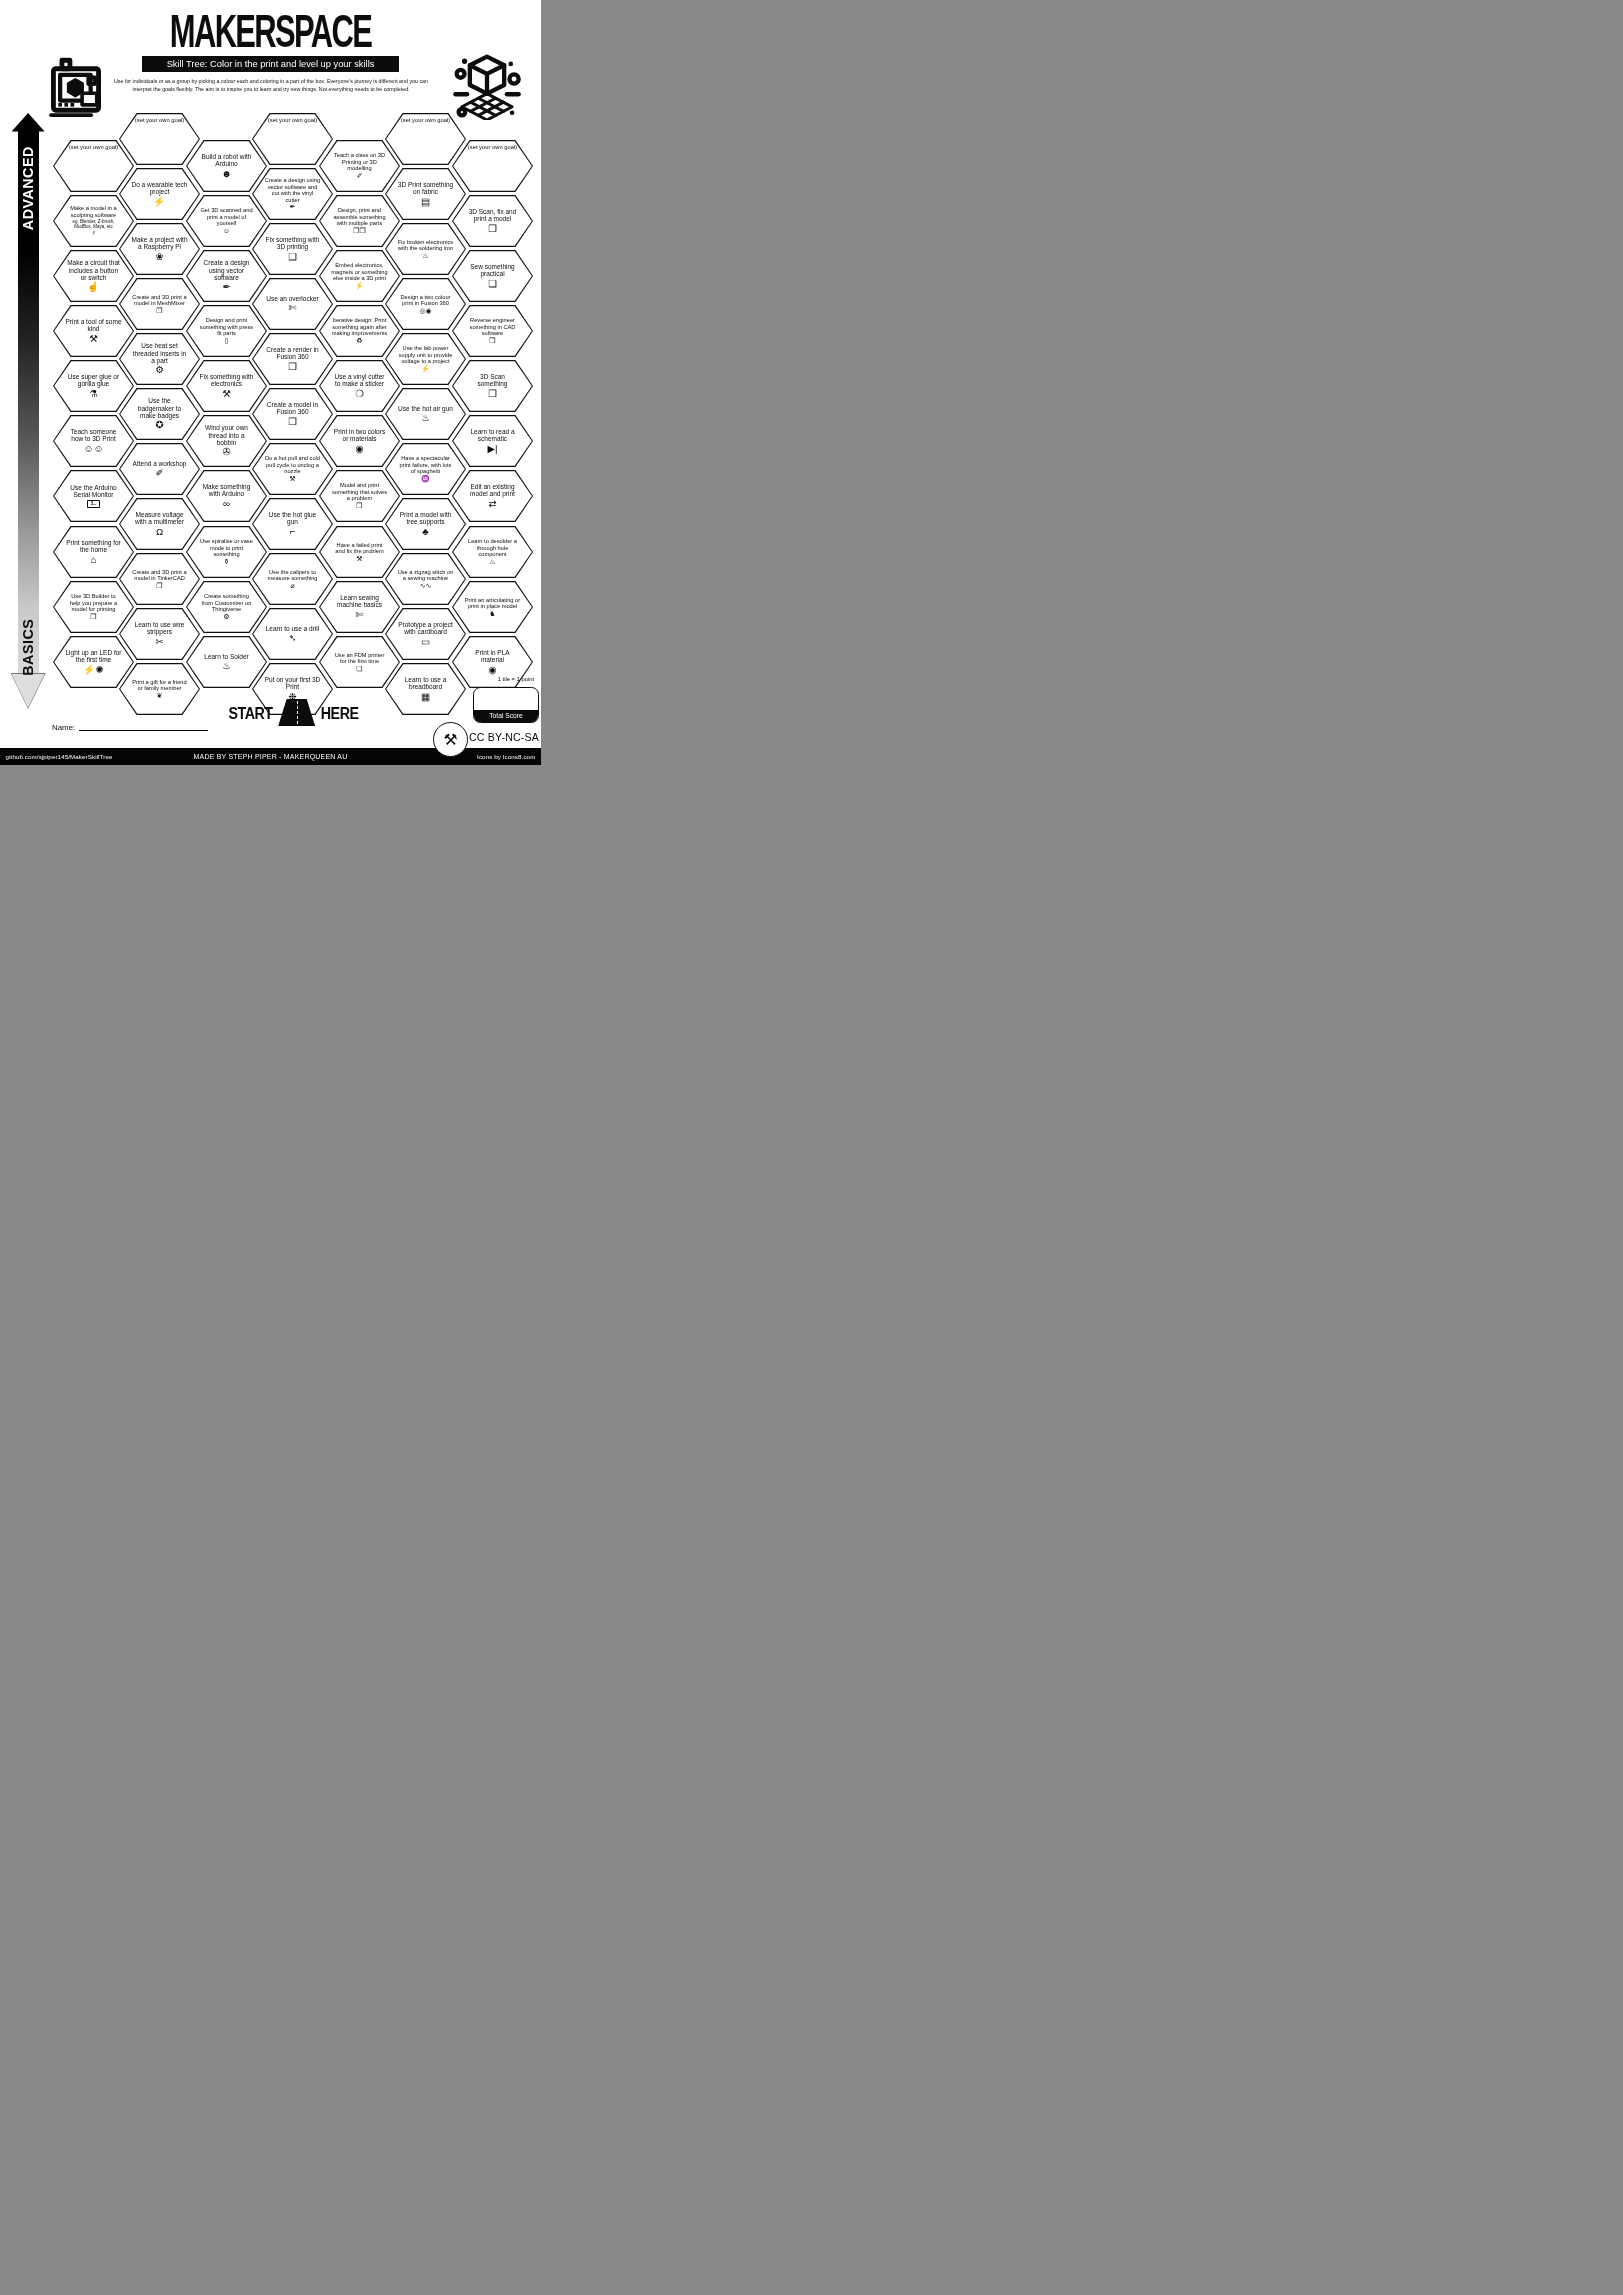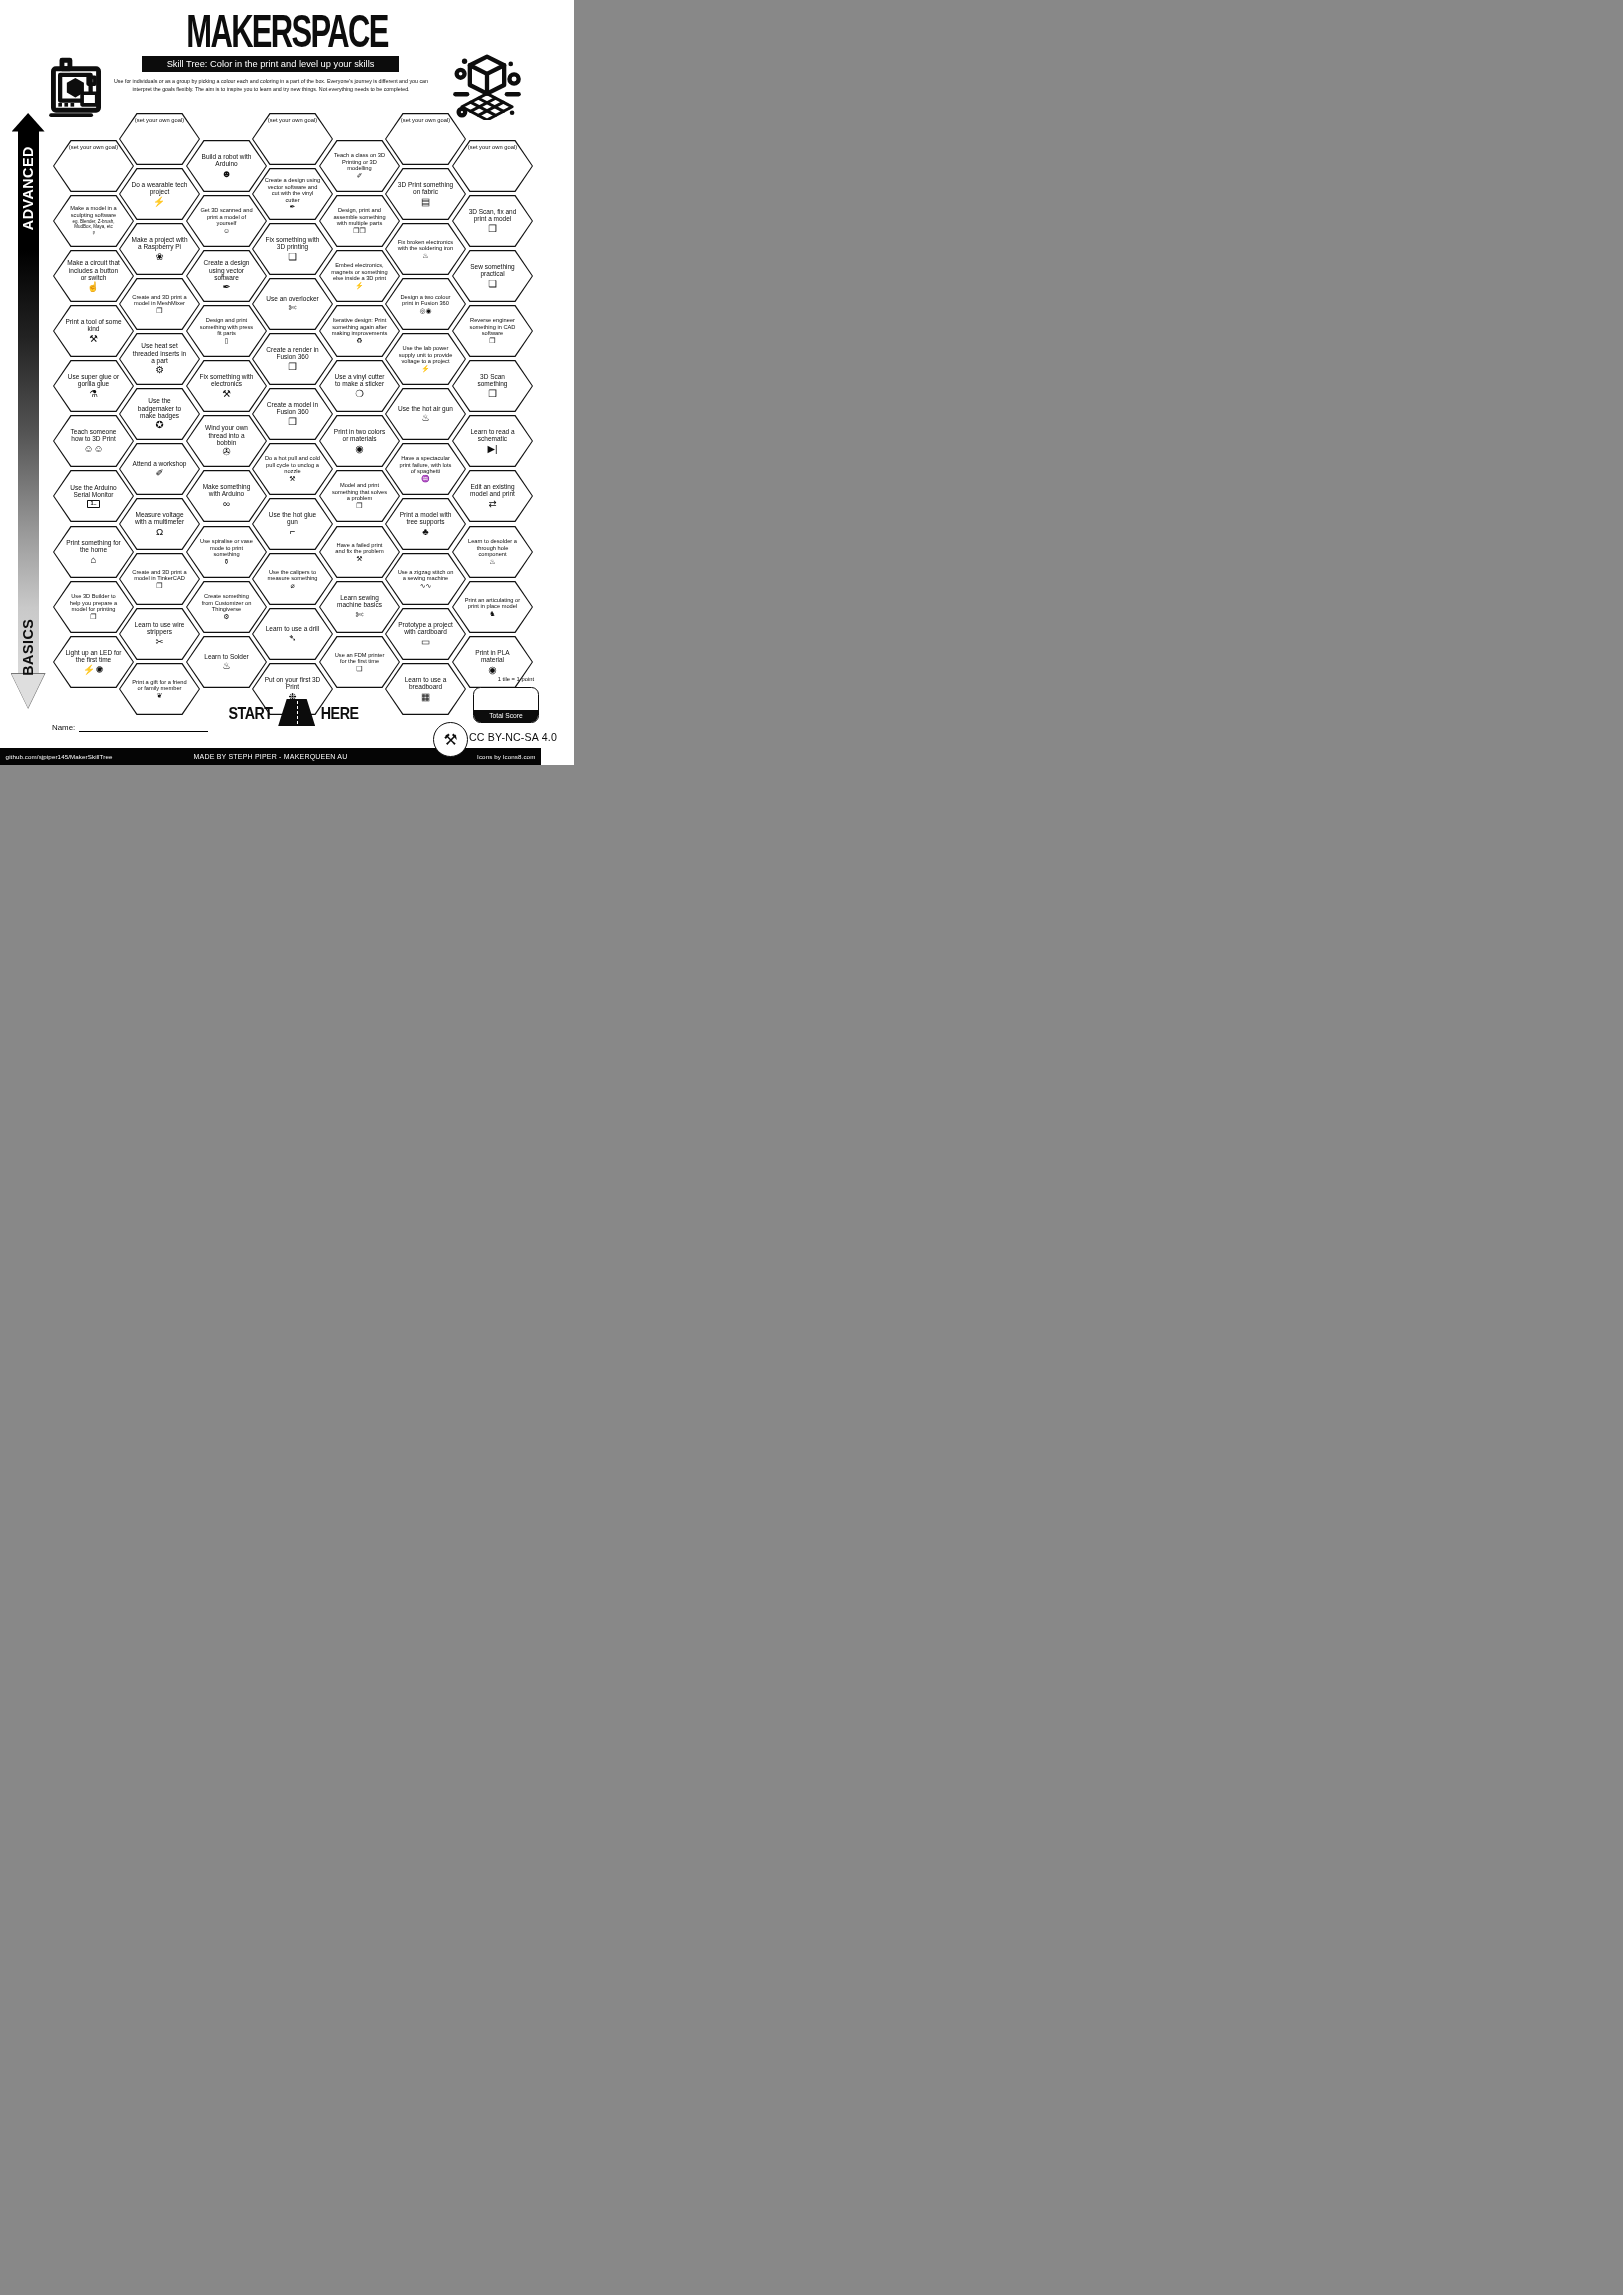--- a/index.html
+++ b/index.html
@@ -1,17 +1,17 @@
 <!DOCTYPE html>
 <html style="font-size:7.4px"><head>
 <meta charset="utf-8">
 <style>
   html,body{margin:0;padding:0;background:#888;}
   #page{position:relative;width:541px;height:765px;background:#fff;overflow:hidden;
-        font-family:"Liberation Sans",sans-serif;color:#0d0d0d;padding-left:33px;}
+        font-family:"Liberation Sans",sans-serif;color:#0d0d0d;}
 
   
   #title{position:absolute;left:0;right:0;top:8.3px;text-align:center;font-size:43px;font-weight:bold;
          letter-spacing:-2.3px;line-height:1;transform:scale(0.72,1.08);transform-origin:center top;white-space:nowrap;}
   #subtitle-bar{position:absolute;left:142px;top:56px;width:257px;height:15.7px;background:#0c0c0c;
                 display:flex;align-items:center;justify-content:center;}
   #subtitle-bar span{color:#fff;font-size:9.3px;white-space:nowrap;}
   #description{position:absolute;left:86px;top:77px;width:370px;text-align:center;font-size:5.3px;line-height:1.55;}
 
   
@@ -52,21 +52,21 @@
   .hex.goal .hex-label{font-size:5.8px;}
 
   
   #start-here{position:absolute;left:217px;top:698px;width:153px;height:29px;
               display:flex;align-items:center;justify-content:center;gap:5.6px;}
   .start-word{font-size:14.3px;font-weight:bold;letter-spacing:-0.5px;transform:scaleY(1.15);}
   #road-icon{position:relative;width:37px;height:27px;background:#0c0c0c;
              clip-path:polygon(23% 0,77% 0,100% 100%,0 100%);}
   #road-icon i{position:absolute;left:50%;top:7%;height:86%;border-left:1.9px dashed #fff;}
 
-  #name-row{position:absolute;left:52px;top:723px;display:flex;align-items:center;}
+  #name-row{position:absolute;left:52px;top:723px;display:flex;align-items:flex-start;}
   #name-label{font-size:7.9px;}
   #name-line{display:inline-block;width:129px;border-bottom:1.2px solid #000;height:7.4px;margin-left:3.7px;}
 
   #tile-note{position:absolute;left:465px;top:676px;width:69px;text-align:right;font-size:5.8px;}
   #score-box{position:absolute;left:473px;top:687px;width:66px;height:36px;border:1.2px solid #0c0c0c;
              border-radius:7.4px;overflow:hidden;background:#fff;box-sizing:border-box;}
   #score-band{position:absolute;left:0;right:0;bottom:0;height:12.5px;background:#0c0c0c;color:#fff;
               display:flex;align-items:center;justify-content:center;font-size:6.7px;}
 
   #cc-logo{position:absolute;left:433px;top:722px;width:35px;height:35px;border-radius:50%;

